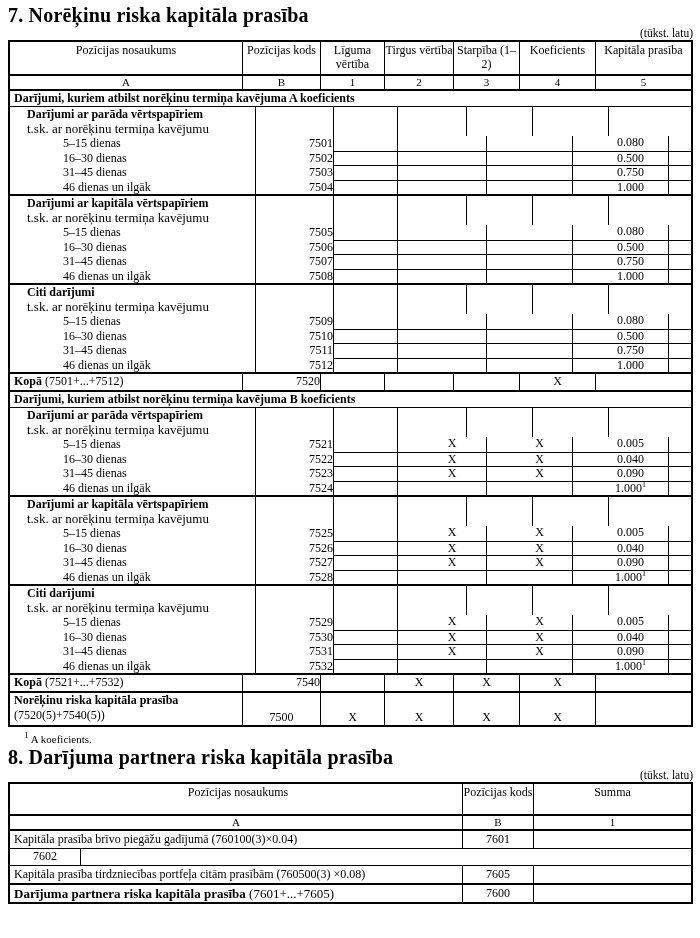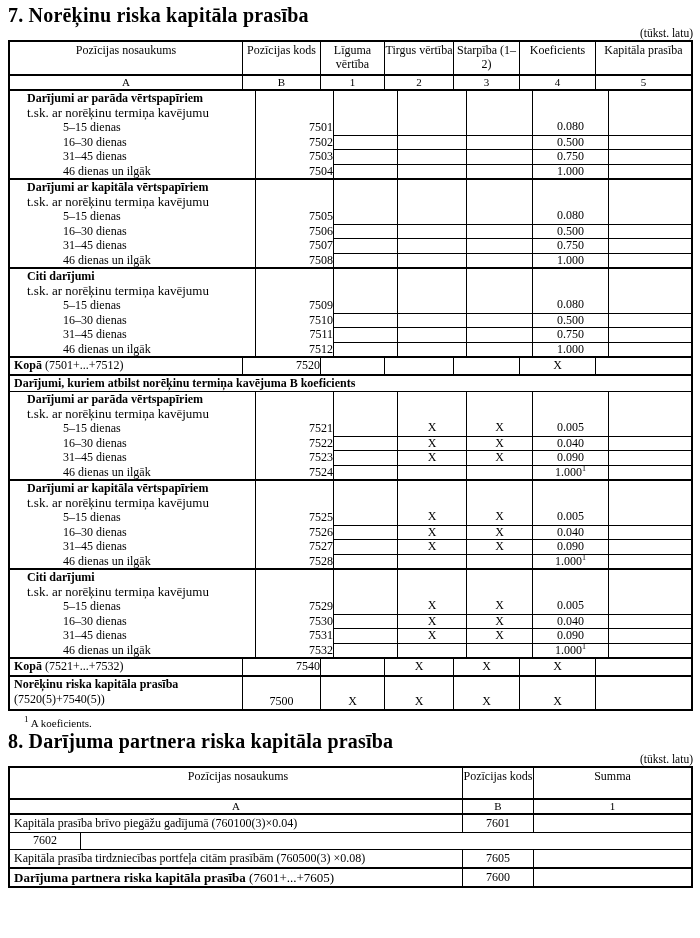--- a/index.html
+++ b/index.html
@@ -29,21 +29,21 @@
   .bA{padding-left:4px;margin-left:13px;}
   .bname{font-weight:bold;line-height:14.5px;}
   .bsub{line-height:14.5px;font-size:13px;}
   .bitem{line-height:14.5px;padding-left:36px;}
   .bB{display:flex;flex-direction:column;}
   .bsp{height:29px;}
   .bcode{height:14.5px;line-height:14.5px;}
   .bR{flex:1;display:flex;flex-direction:column;}
   .brow{display:flex;height:14.5px;box-sizing:border-box;}
   .brow.spacer{height:29px;}
-  .brow + .brow{border-top:1px solid #000;}
+  .brow + .brow{border-top:1px solid #000;gap:20px;}
   .brow.spacer + .brow{border-top:none;}
   .brow .cell{line-height:13.5px;}
   sup.fn{font-size:8px;line-height:0;}
   
   .trow{border-bottom:2px solid #000;height:16px;}
   .trow .cA{padding-left:4px;line-height:15px;}
   .trow .cB,.trow .c1,.trow .c2,.trow .c3,.trow .c4,.trow .c5{line-height:15px;}
   .frow{height:32px;}
   .frow .cA{padding-left:4px;line-height:15px;}
   .frow .bline{font-weight:bold;}
@@ -85,20 +85,21 @@
     <div class="row lrow">
       <div class="cell cA lc">A</div>
       <div class="cell cB lc">B</div>
       <div class="cell c1 lc">1</div>
       <div class="cell c2 lc">2</div>
       <div class="cell c3 lc">3</div>
       <div class="cell c4 lc">4</div>
       <div class="cell c5 lc">5</div>
     </div>
 
+    <div class="secrow">Darījumi, kuriem atbilst norēķinu termiņa kavējuma A koeficients</div>
 
     <div class="row block">
       <div class="cell cA bA">
         <div class="bname">Darījumi ar parāda vērtspapīriem</div>
         <div class="bsub">t.sk. ar norēķinu termiņa kavējumu</div>
         <div class="bitem">5–15 dienas</div>
         <div class="bitem">16–30 dienas</div>
         <div class="bitem">31–45 dienas</div>
         <div class="bitem">46 dienas un ilgāk</div>
       </div>

